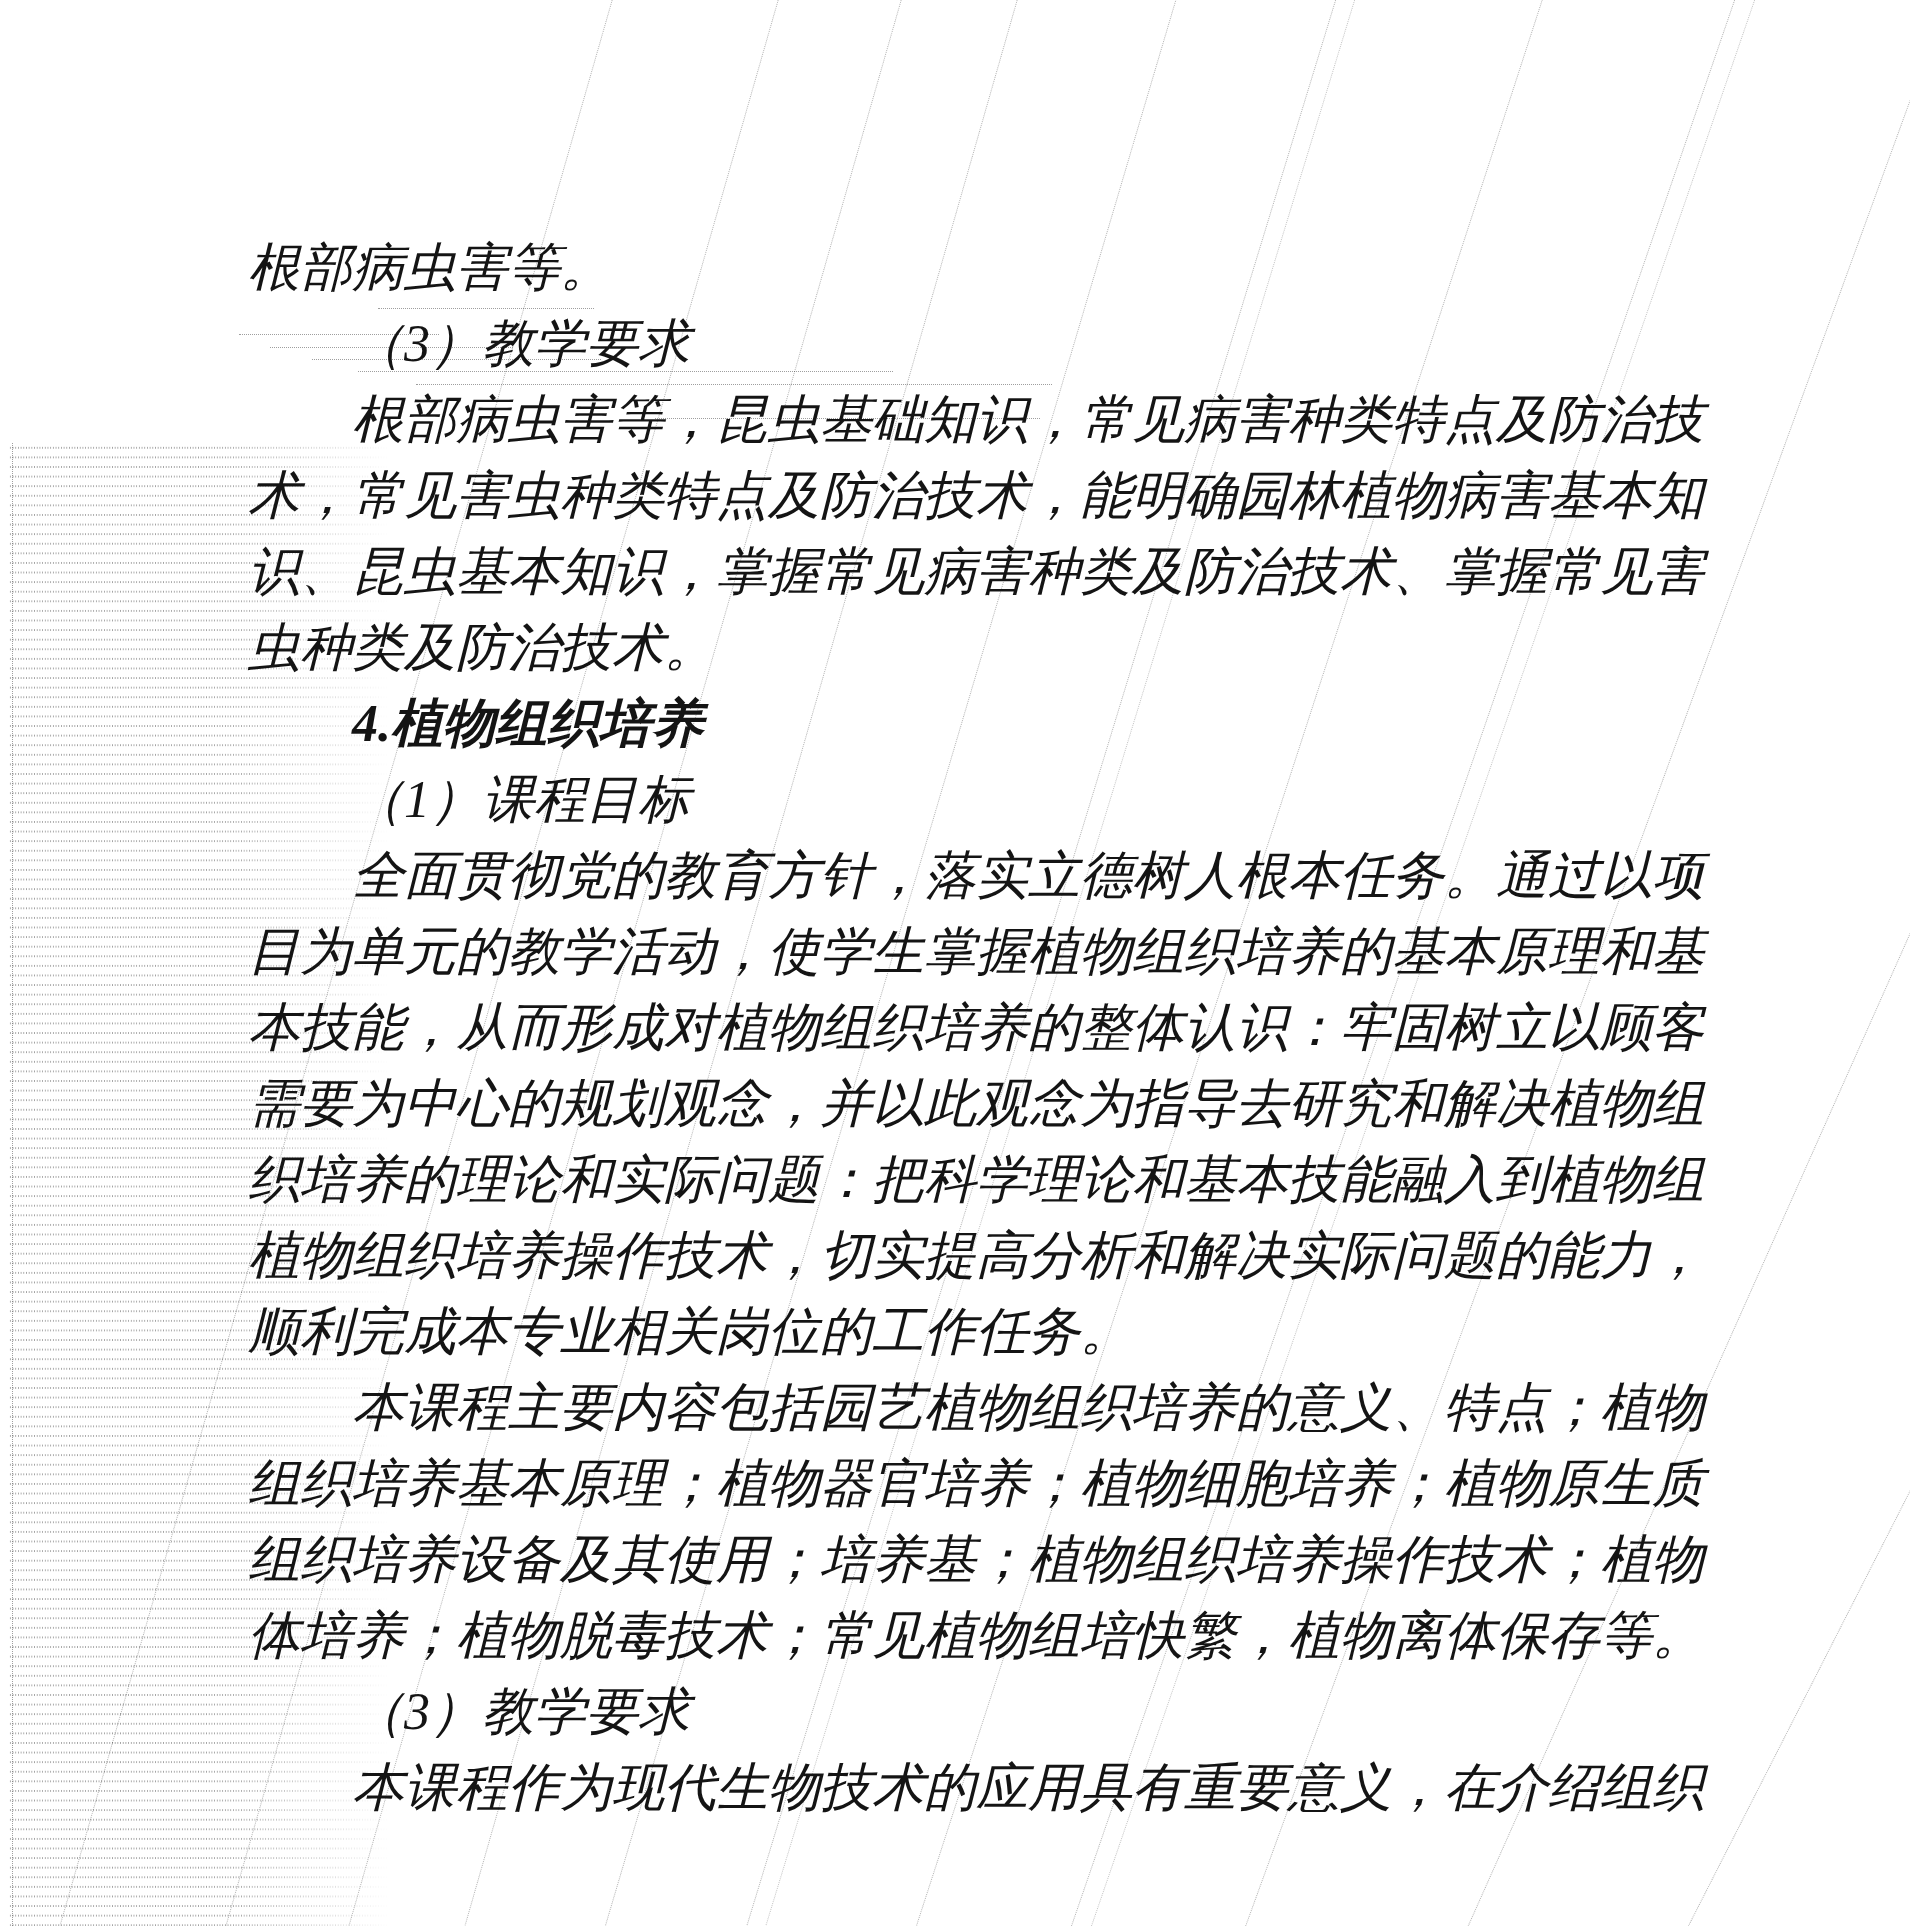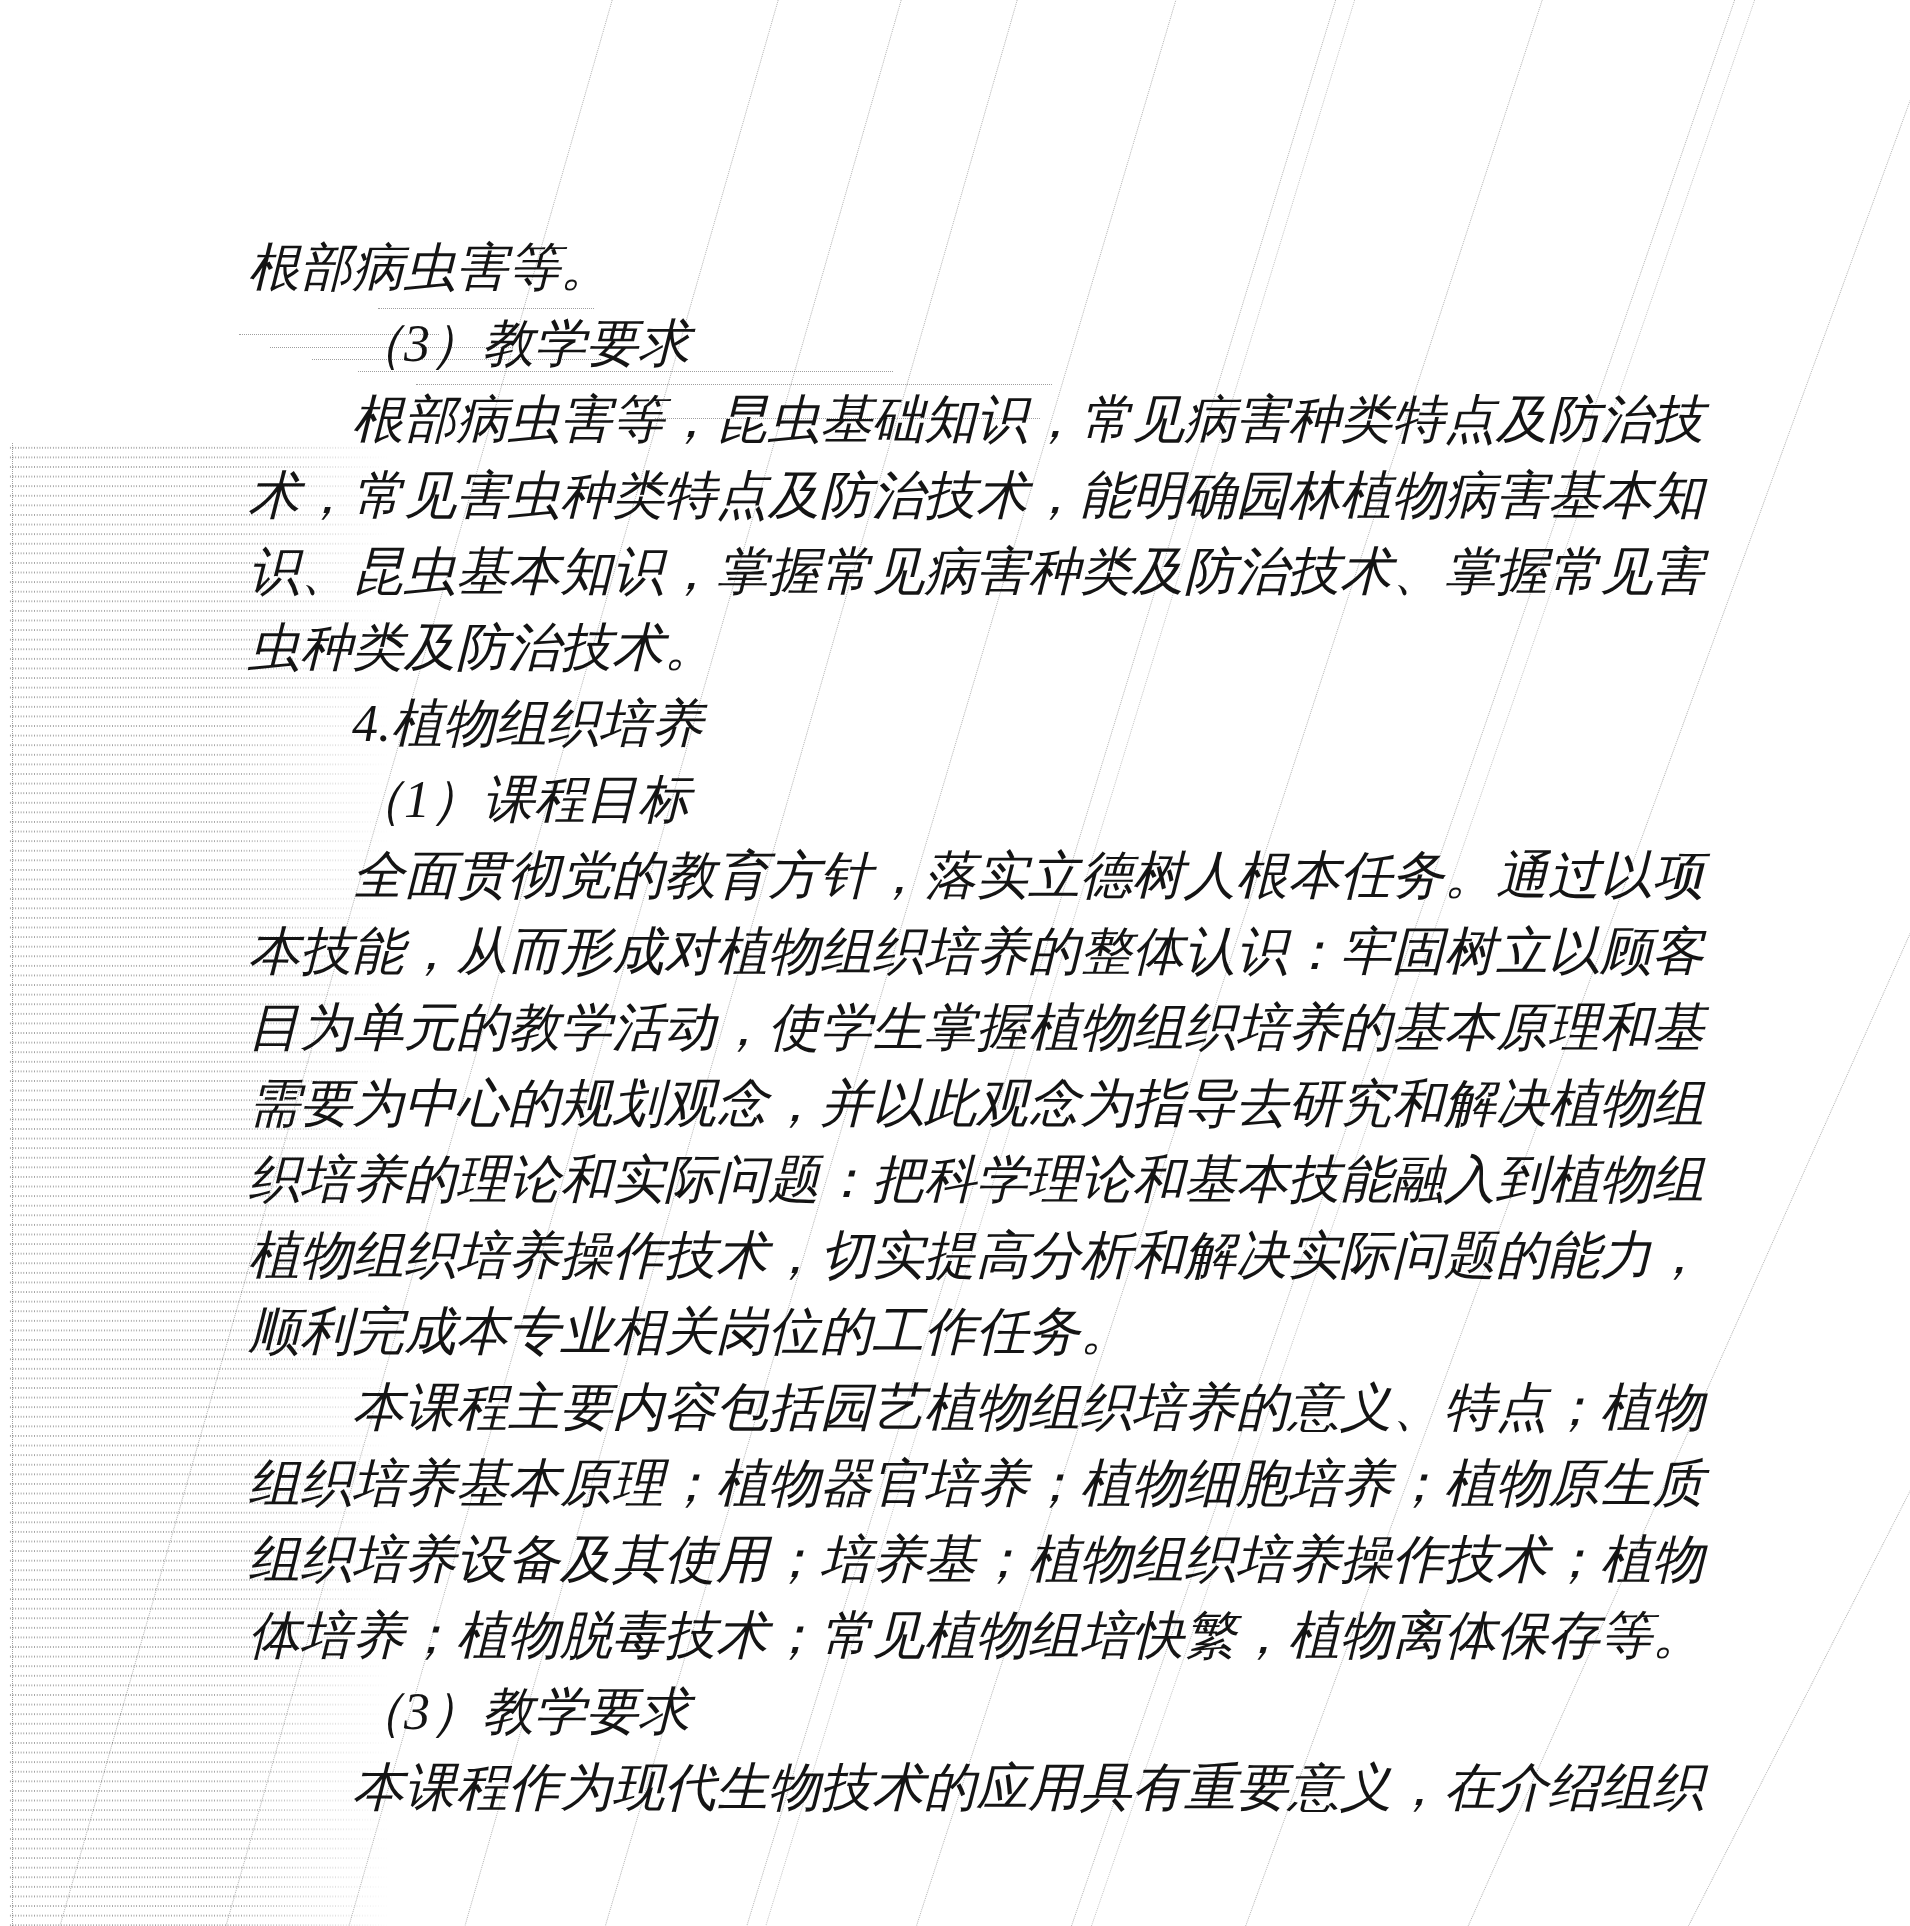--- a/index.html
+++ b/index.html
@@ -36,21 +36,21 @@
     position:absolute;left:248px;top:230px;width:1468px;
     color:#141414;
     font-style:italic;
   }
   .line{
     white-space:pre;
     height:76px;line-height:76px;
     font-size:52px;
     letter-spacing:0px;
   }
-  .heading{font-weight:400;}
+  .heading{font-weight:700;}
 </style>
 </head>
 <body>
 
 <div class="page">
 
   <div>
     <div class="wm-rows"></div>
     <div class="wm-vline"></div>
 
@@ -83,22 +83,22 @@
   <div class="text-block">
       <div class="line">根部病虫害等。</div>
       <div class="line">　　（3）教学要求</div>
       <div class="line">　　根部病虫害等，昆虫基础知识，常见病害种类特点及防治技</div>
       <div class="line">术，常见害虫种类特点及防治技术，能明确园林植物病害基本知</div>
       <div class="line">识、昆虫基本知识，掌握常见病害种类及防治技术、掌握常见害</div>
       <div class="line">虫种类及防治技术。</div>
       <div class="line heading">　　4.植物组织培养</div>
       <div class="line">　　（1）课程目标</div>
       <div class="line">　　全面贯彻党的教育方针，落实立德树人根本任务。通过以项</div>
+      <div class="line">目为单元的教学活动，使学生掌握植物组织培养的基本原理和基</div>
       <div class="line">本技能，从而形成对植物组织培养的整体认识：牢固树立以顾客</div>
-      <div class="line">目为单元的教学活动，使学生掌握植物组织培养的基本原理和基</div>
       <div class="line">需要为中心的规划观念，并以此观念为指导去研究和解决植物组</div>
       <div class="line">织培养的理论和实际问题：把科学理论和基本技能融入到植物组</div>
       <div class="line">植物组织培养操作技术，切实提高分析和解决实际问题的能力，</div>
       <div class="line">顺利完成本专业相关岗位的工作任务。</div>
       <div class="line">　　本课程主要内容包括园艺植物组织培养的意义、特点；植物</div>
       <div class="line">组织培养基本原理；植物器官培养；植物细胞培养；植物原生质</div>
       <div class="line">组织培养设备及其使用；培养基；植物组织培养操作技术；植物</div>
       <div class="line">体培养；植物脱毒技术；常见植物组培快繁，植物离体保存等。</div>
       <div class="line">　　（3）教学要求</div>
       <div class="line">　　本课程作为现代生物技术的应用具有重要意义，在介绍组织</div>

